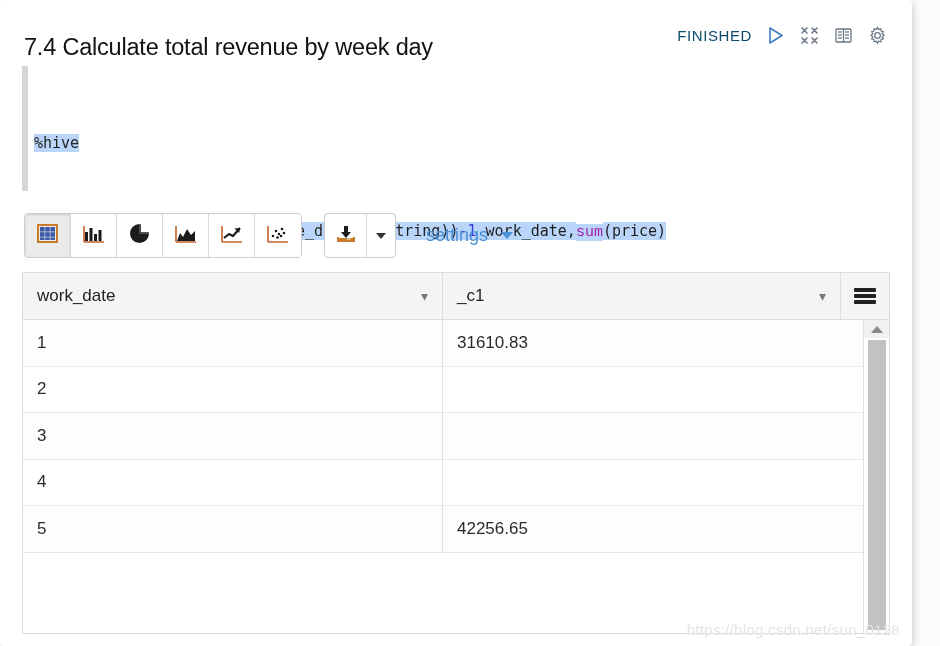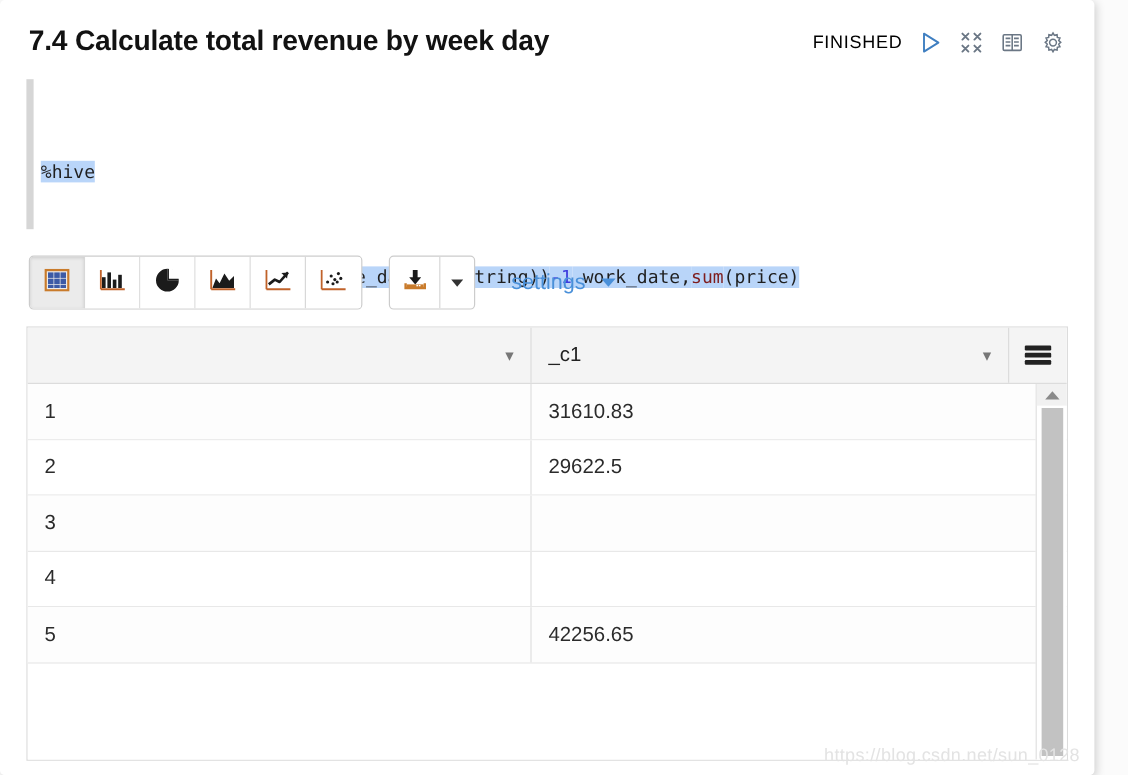--- a/index.html
+++ b/index.html
@@ -27,37 +27,37 @@
   }
 
   
   #paragraph-header {
     position: absolute;
     left: 24px; top: 20px;
     width: 864px; height: 42px;
   }
   #paragraph-title {
     position: absolute;
-    left: 0; top: 1px;
+    left: 0; top: 14px;
     font-size: 23.5px;
-    font-weight: bold;
+    font-weight: normal;
     color: #121212;
     letter-spacing: -0.2px;
     white-space: nowrap;
   }
   #header-controls {
     position: absolute;
     right: 0; top: 4px;
     display: flex;
     align-items: center;
     gap: 12px;
   }
   #status-badge {
     font-size: 15px;
-    color: #000000;
+    color: #0c4a6e;
     letter-spacing: 0.6px;
     font-family: "Liberation Sans", sans-serif;
   }
   .hdr-icon {
     width: 22px; height: 22px;
     display: flex; align-items: center; justify-content: center;
     cursor: pointer;
   }
 
   
@@ -79,21 +79,21 @@
     font-family: "DejaVu Sans Mono", monospace;
     font-size: 15px;
     line-height: 22px;
     color: #1a1a1a;
     white-space: pre;
   }
   .code-line { height: 22px; }
   .sel { background: #b9d5f9; }
   .kw  { color: #c2189a; }
   .num { color: #3b3bdd; }
-  .fn  { color: #7f1d1d; }
+  .fn  { color: #a21caf; font-family: Liberation Mono, monospace; }
   .pln { color: #1f1f1f; }
 
   
   #viz-toolbar {
     position: absolute;
     left: 24px; top: 213px;
     display: flex;
     align-items: center;
   }
   #chart-type-group {
@@ -437,20 +437,21 @@
       <span>settings</span>
       <span class="caret-down"></span>
     </div>
 
   </div>
 
   <div id="results-table">
 
     <div id="table-header-row">
       <div class="th" id="th-work-date">
+        <span class="th-label">work_date</span>
         <span class="th-sort">▾</span>
       </div>
       <div class="th" id="th-c1">
         <span class="th-label">_c1</span>
         <span class="th-sort">▾</span>
       </div>
       <div class="th" id="th-menu">
         <span>
           <div class="hamburger-bar"></div>
           <div class="hamburger-bar"></div>
@@ -460,21 +461,20 @@
     </div>
 
     <div id="table-body">
 
       <div class="tr">
         <div class="td td-col0">1</div>
         <div class="td td-col1">31610.83</div>
       </div>
       <div class="tr">
         <div class="td td-col0">2</div>
-        <div class="td td-col1">29622.5</div>
       </div>
       <div class="tr">
         <div class="td td-col0">3</div>
       </div>
       <div class="tr">
         <div class="td td-col0">4</div>
       </div>
       <div class="tr">
         <div class="td td-col0">5</div>
         <div class="td td-col1">42256.65</div>

